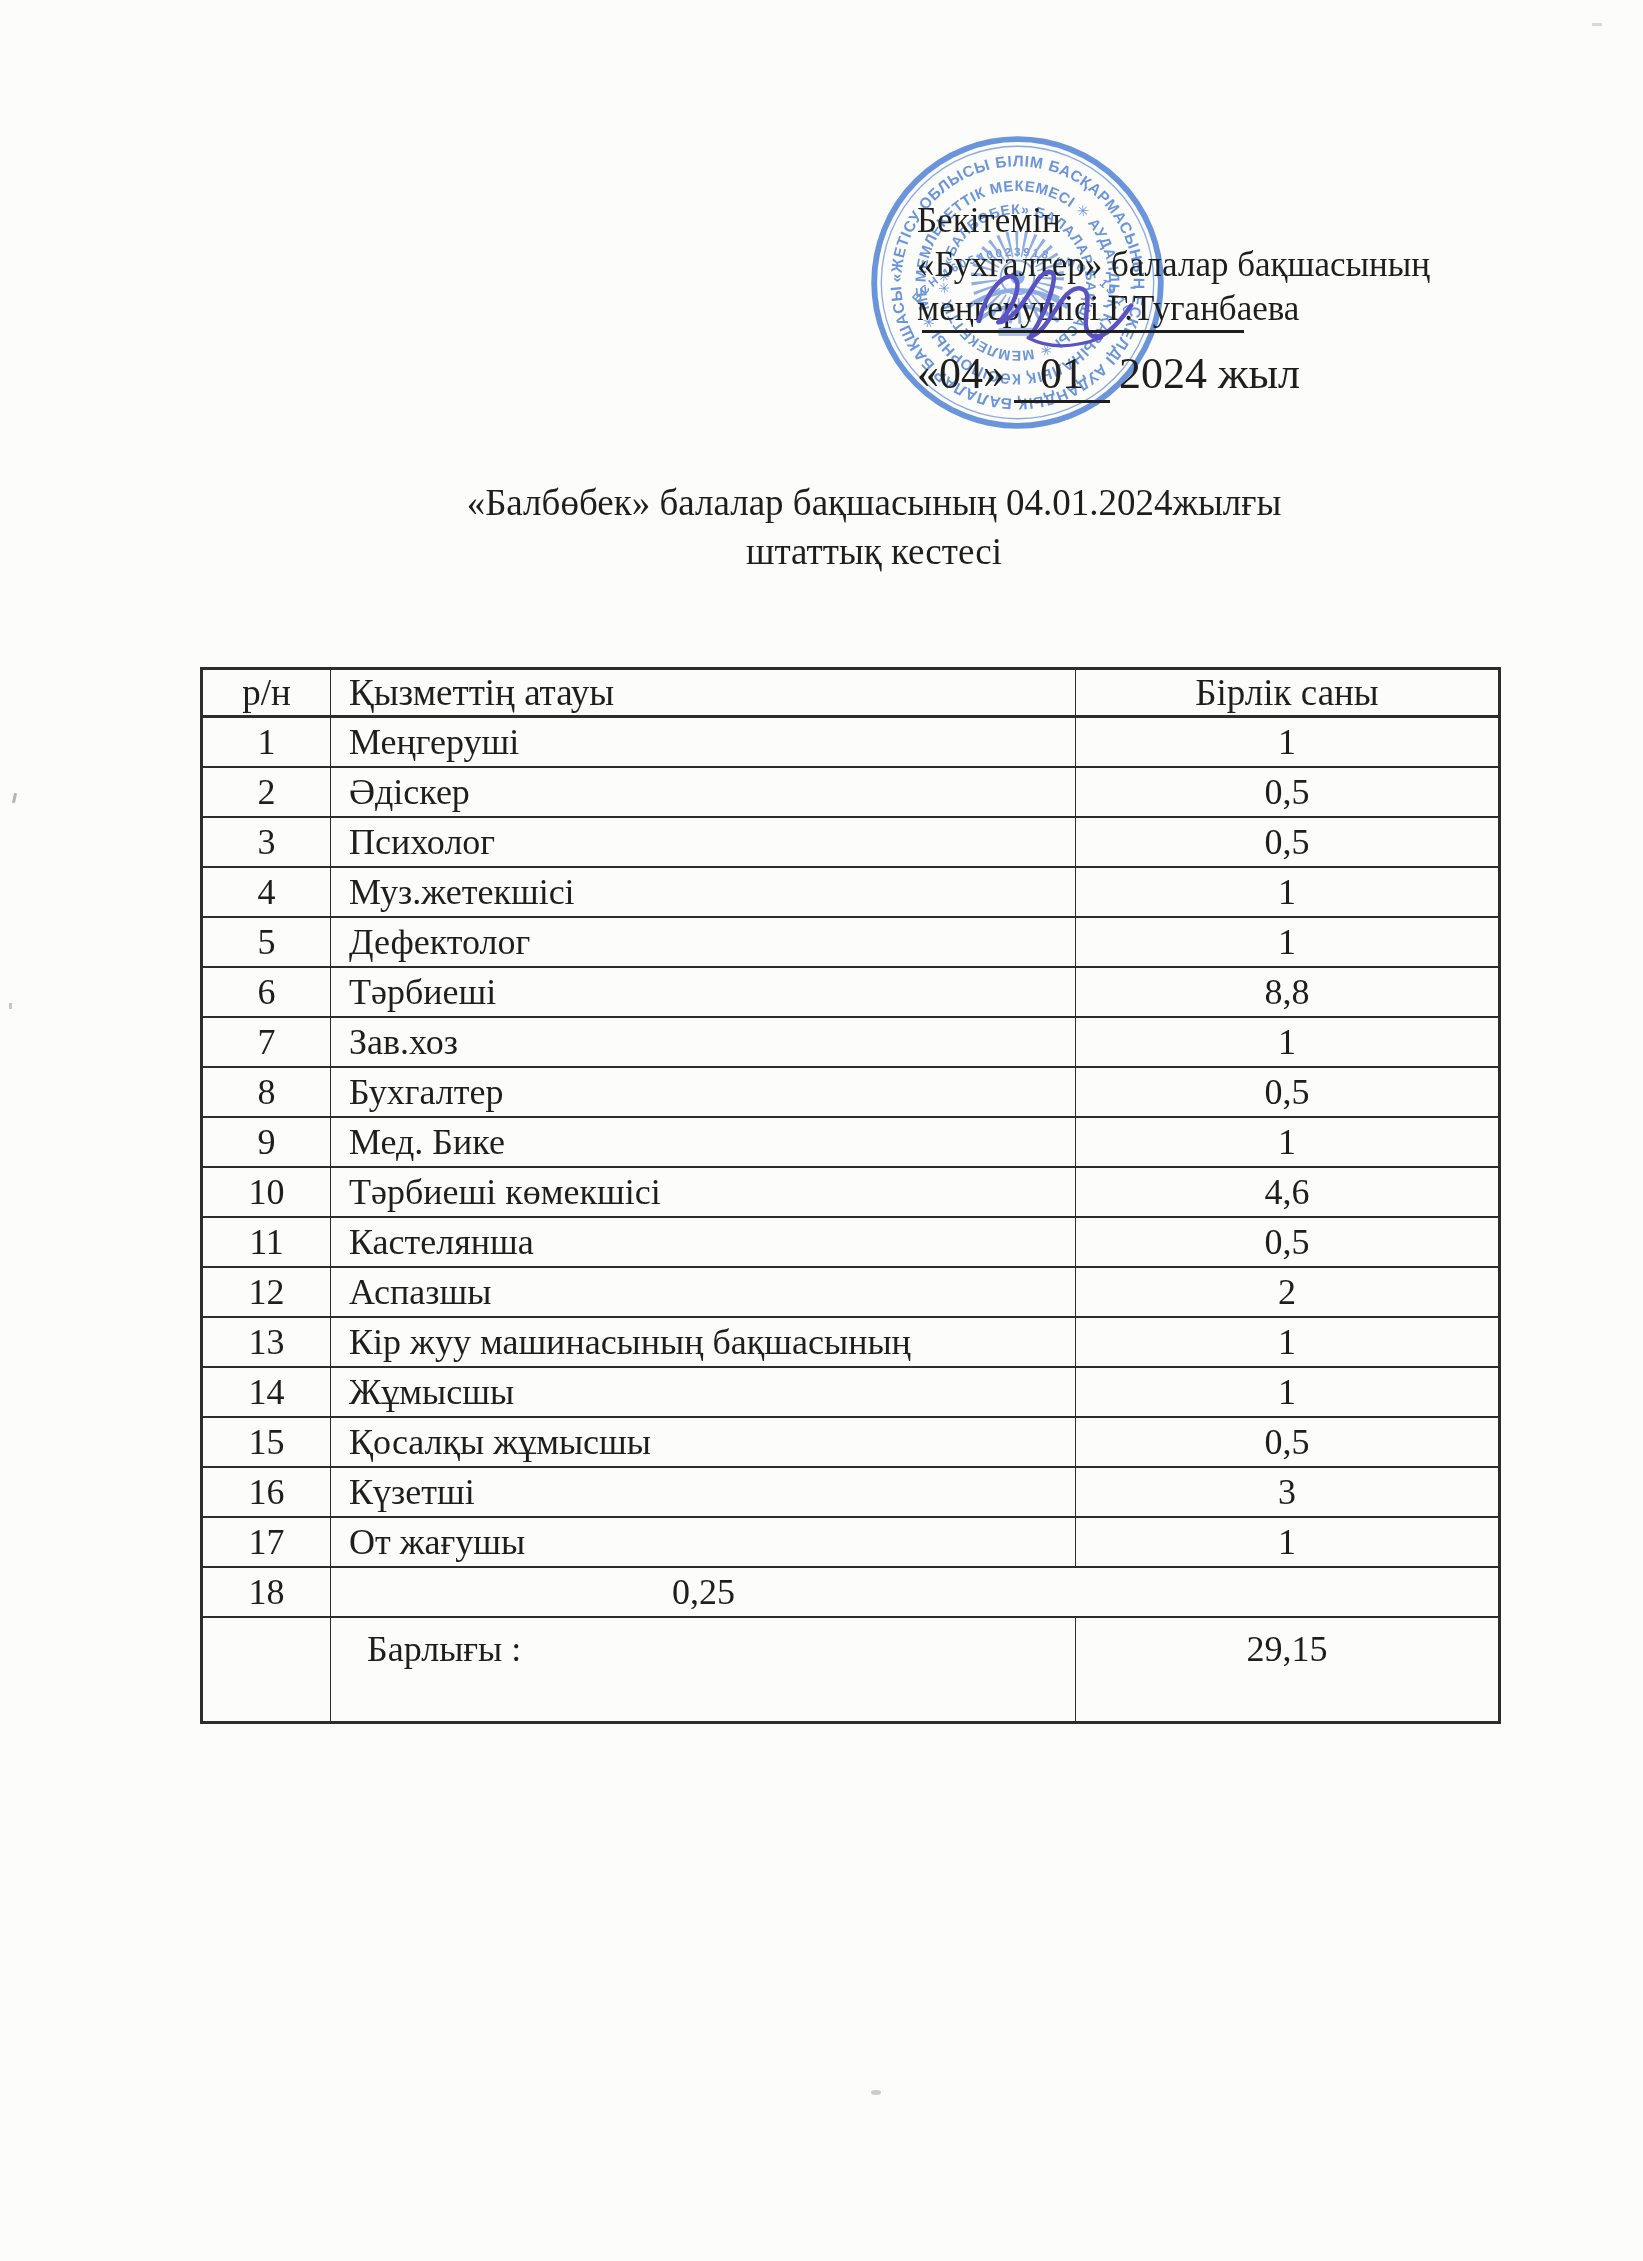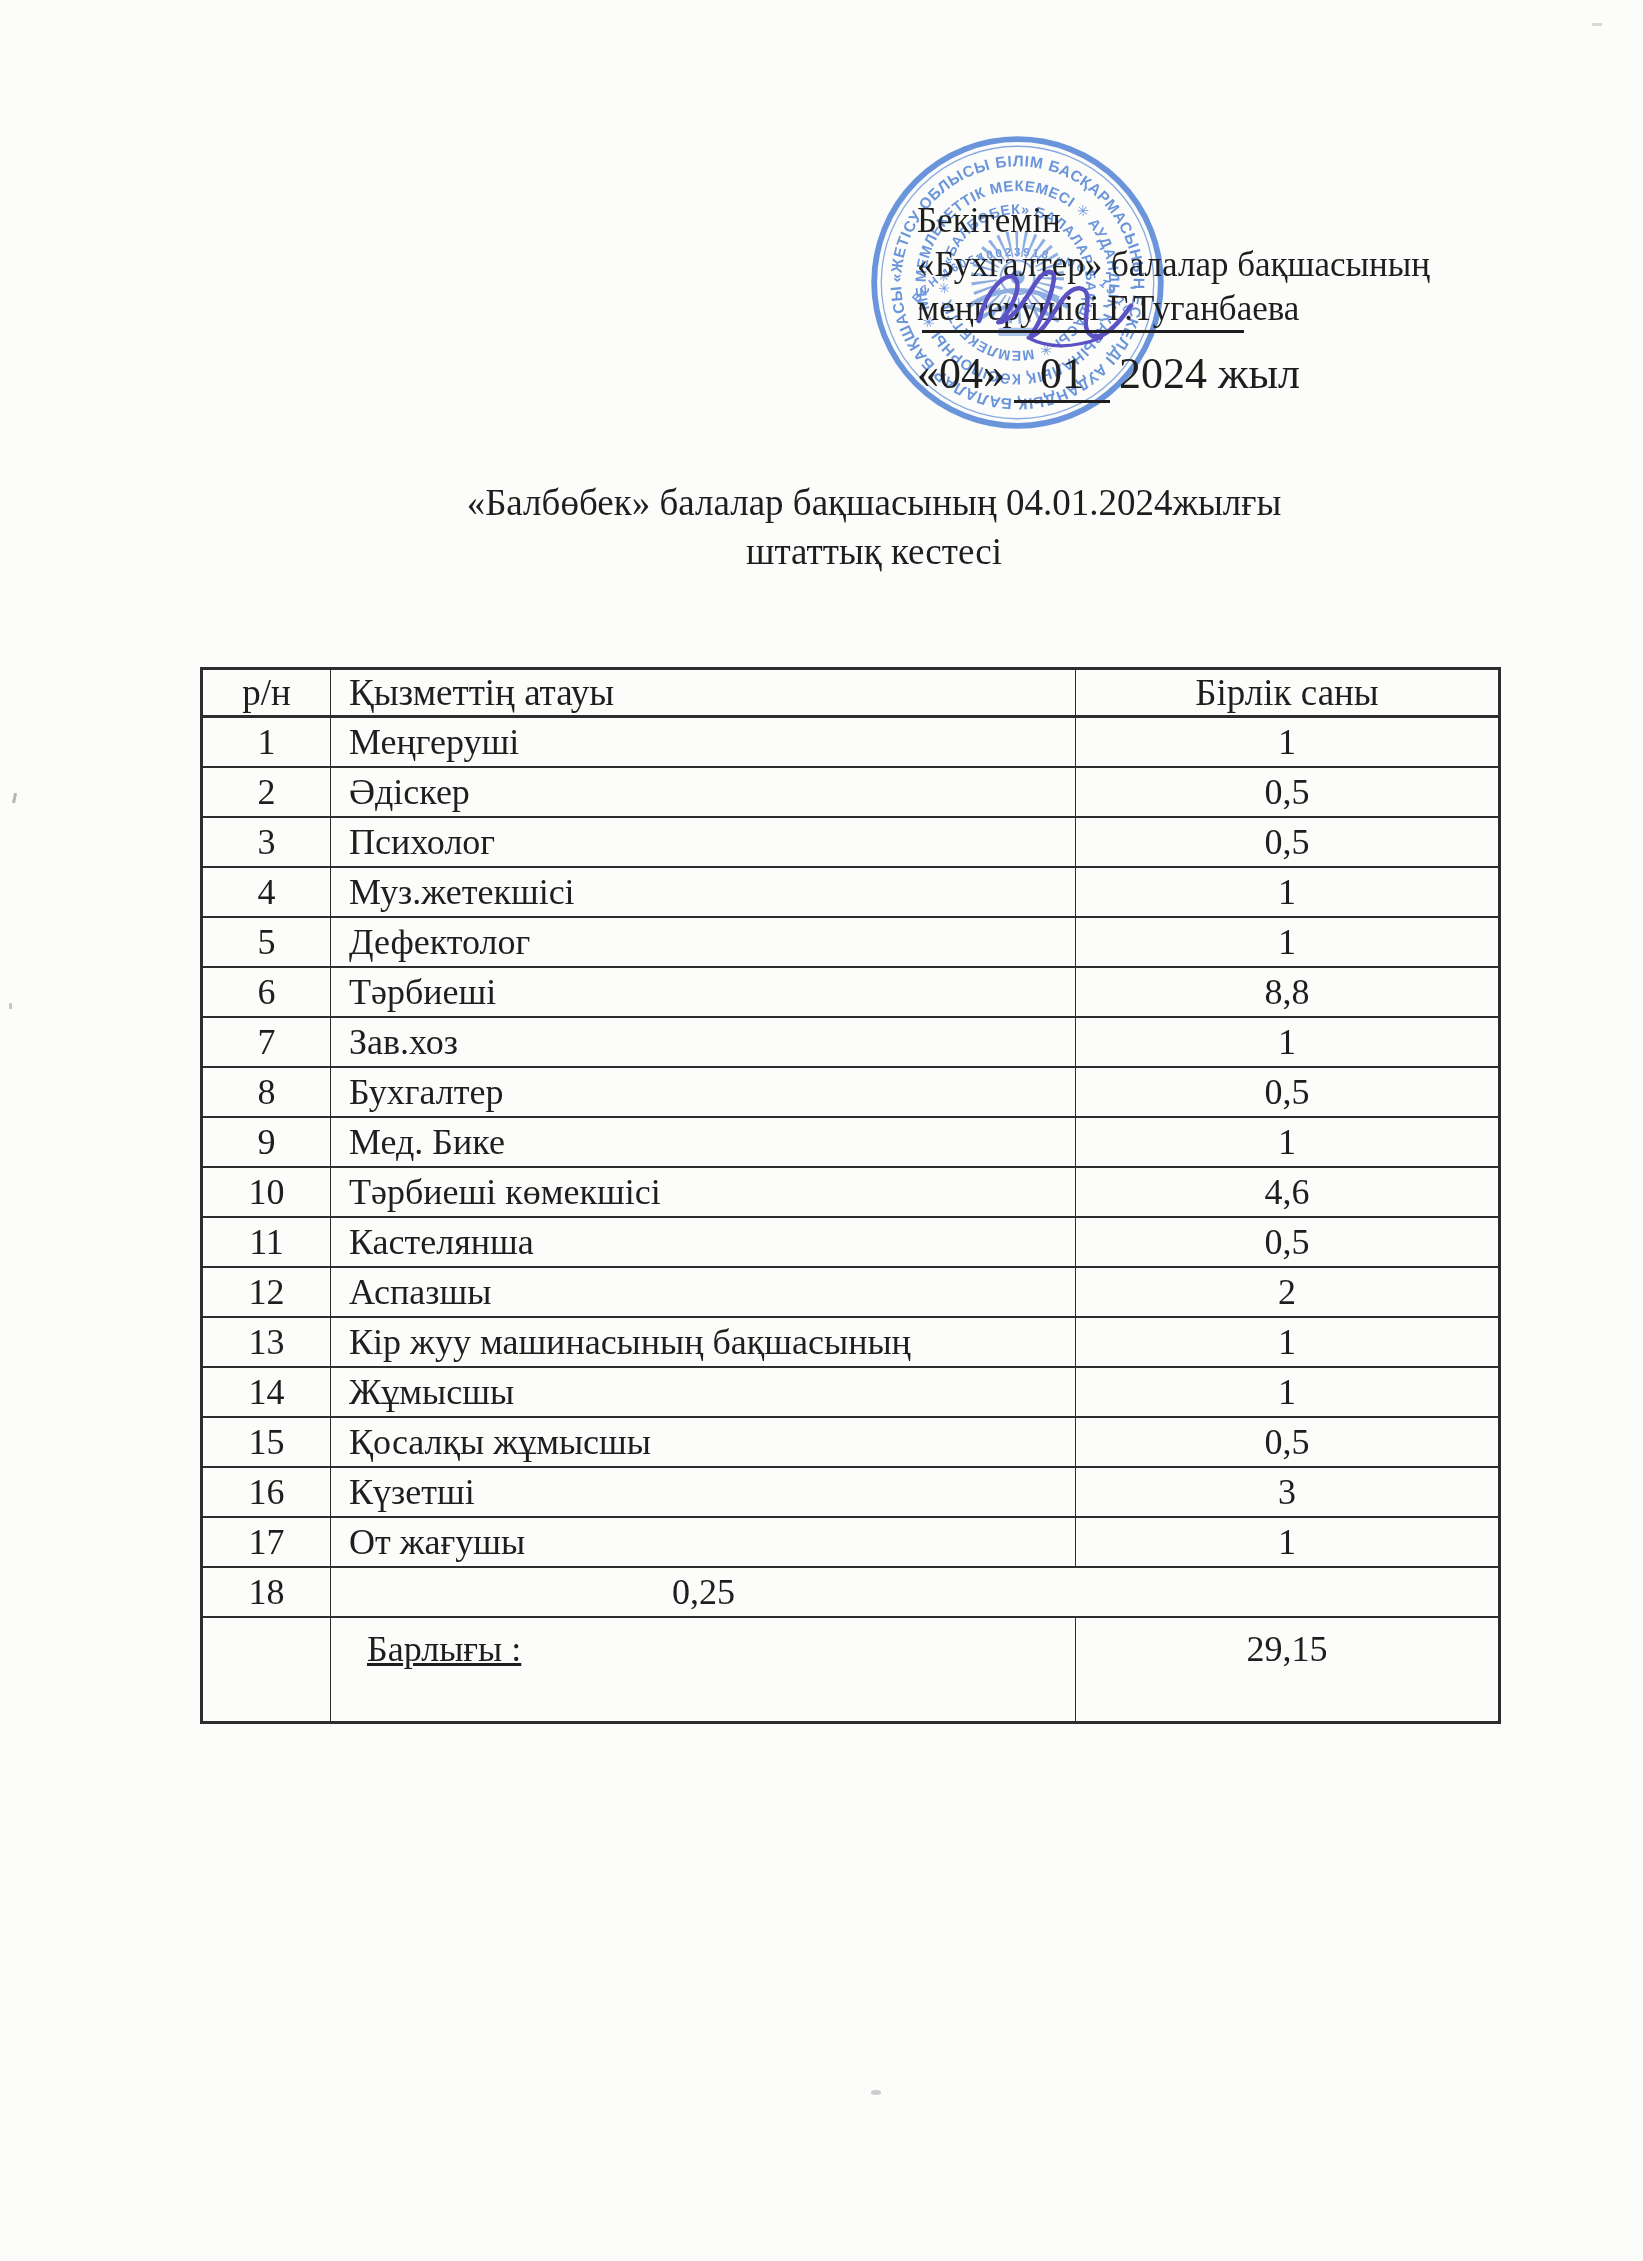--- a/index.html
+++ b/index.html
@@ -73,21 +73,21 @@
   }
   .trow .c:last-child { border-right: none; }
   .c-no  { justify-content: center; }
   .c-name{ padding-left: 18px; }
   .c-val { justify-content: center; }
   .thead { height: 48px; border-bottom: 3.2px solid #2d2d2d; font-weight: normal; font-size: 37px; }
   .tr    { height: 50px; border-bottom: 2.6px solid #2d2d2d; }
   .tbody .trow:last-child { border-bottom: 2.6px solid #2d2d2d; }
   .ttotal{ height: 103px; }
   .ttotal .c { align-items: flex-start; padding-top: 10.3px; }
-  .ttotal .c-name { padding-left: 36px; text-decoration: underline; }
+  .ttotal .c-name { padding-left: 36px; }
 
   
   .speck { position: absolute; }
   .speck-1 { left: 13px;  top: 793px; width: 3.2px;  height: 10.3px; background: #b5b5b5; transform: rotate(12deg); }
   .speck-2 { left: 9px;  top: 1003px; width: 2.6px;  height: 6.4px; background: #c6c6c6; }
   .speck-3 { left: 871px; top: 2090px; width: 10.3px; height: 4.5px; background: #cccccc; border-radius: 50%; }
   .speck-4 { left: 1592px; top: 23px;  width: 10.3px; height: 2.6px;  background: #d8d8d8; }
 </style>
 </head>
 <body>

